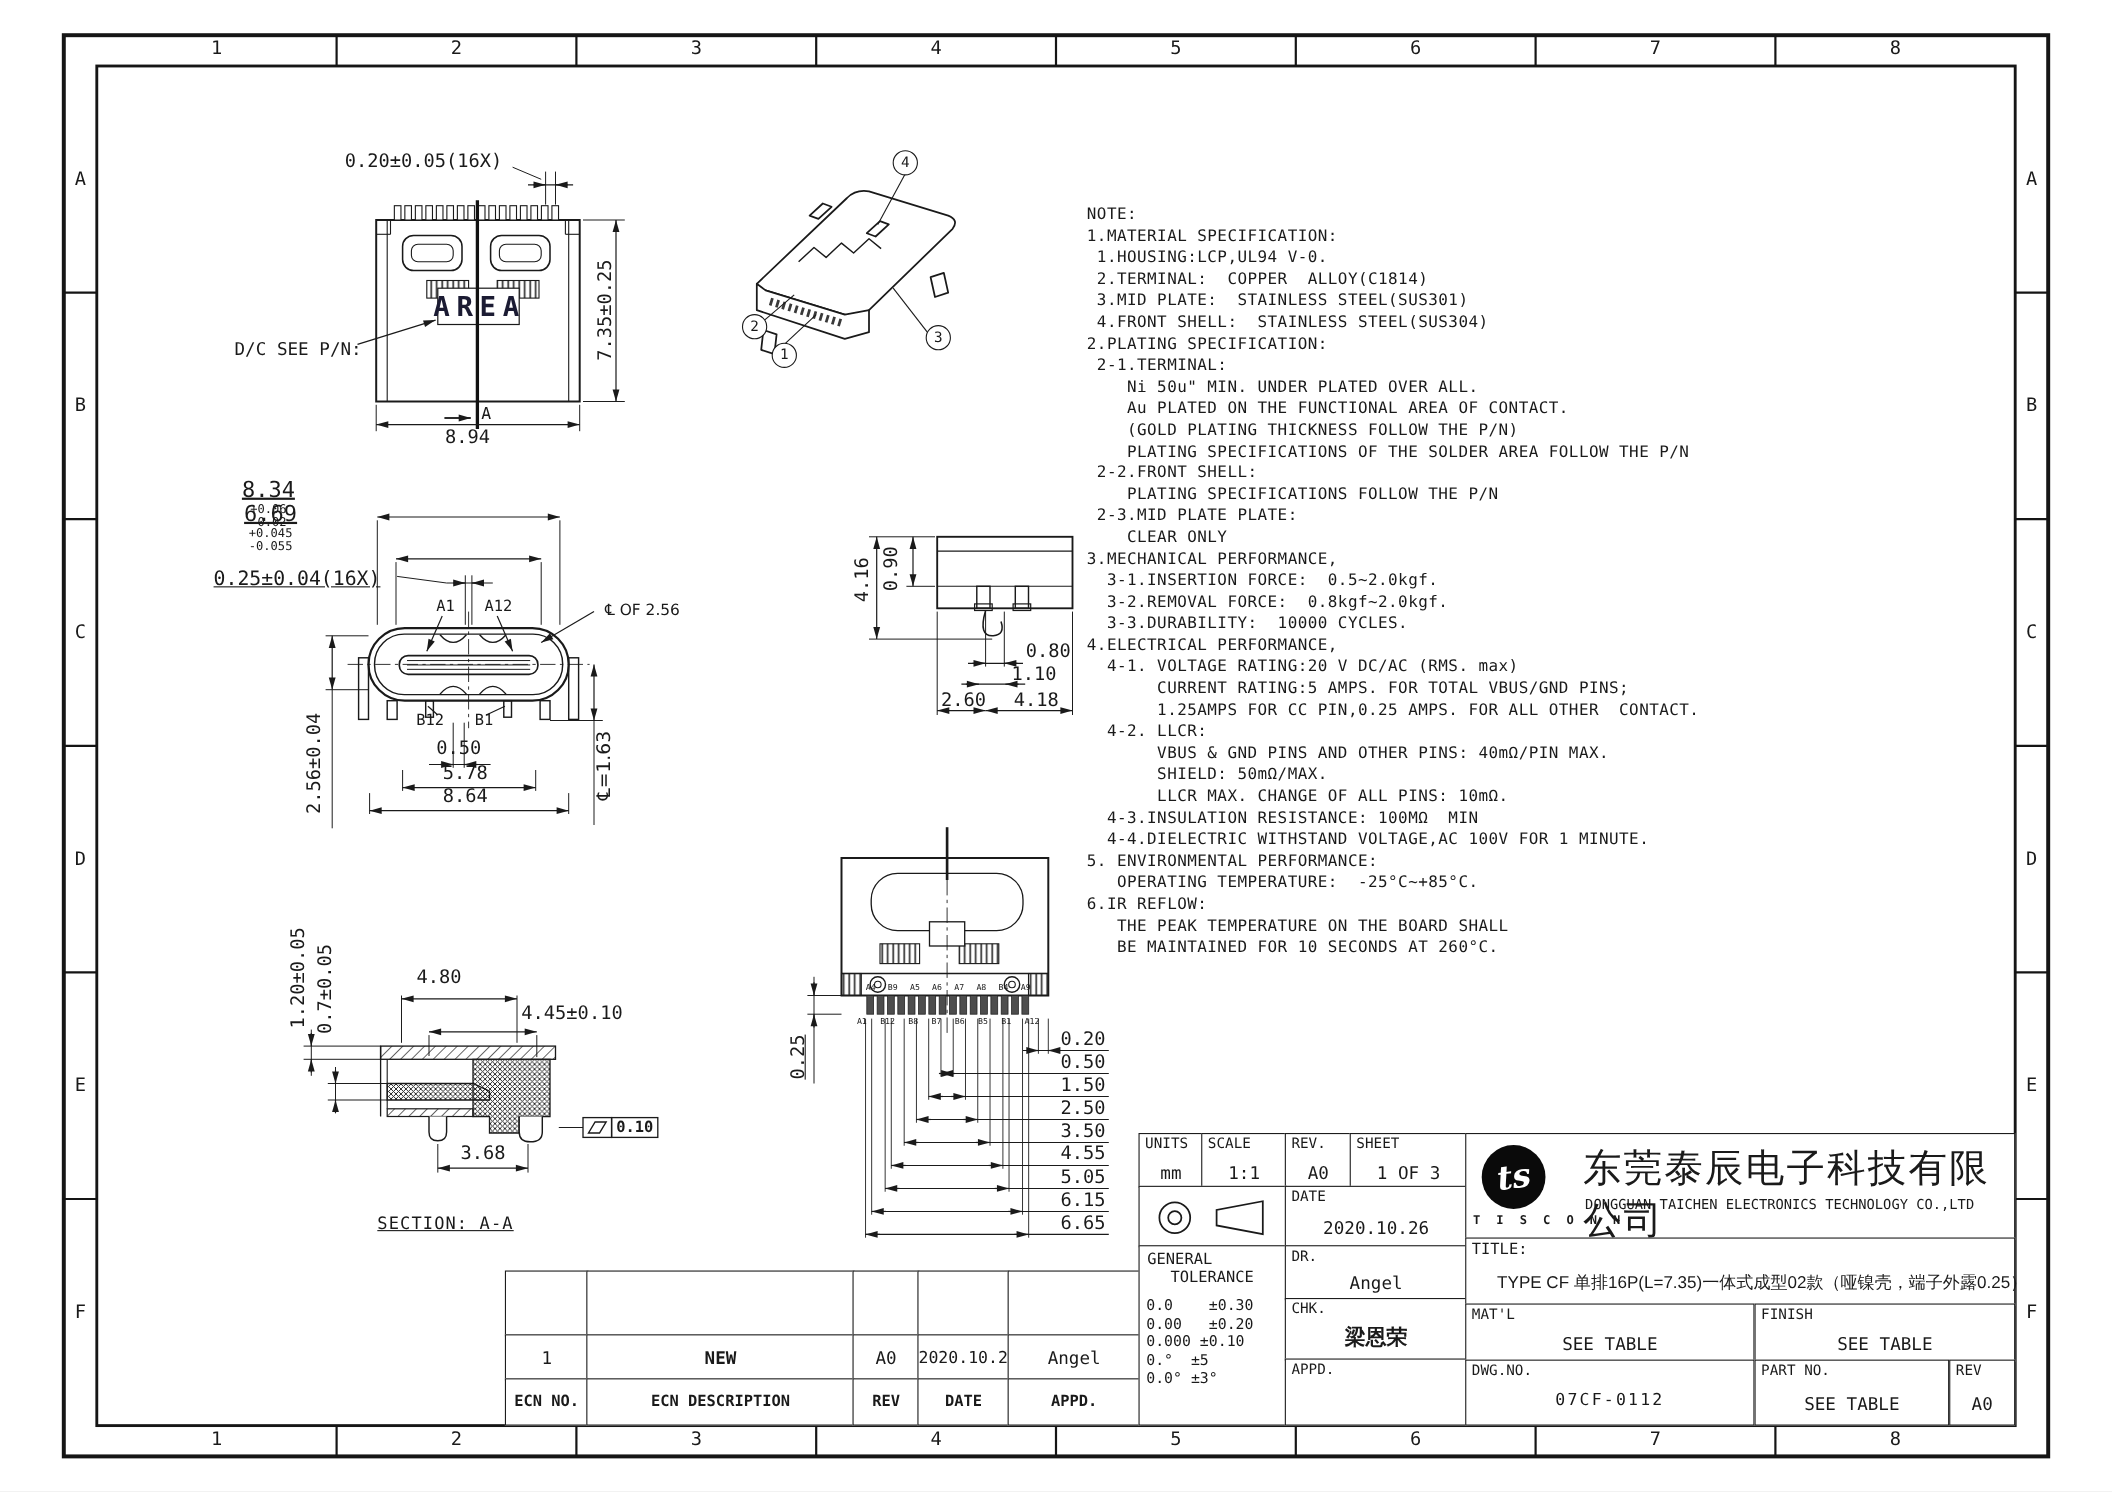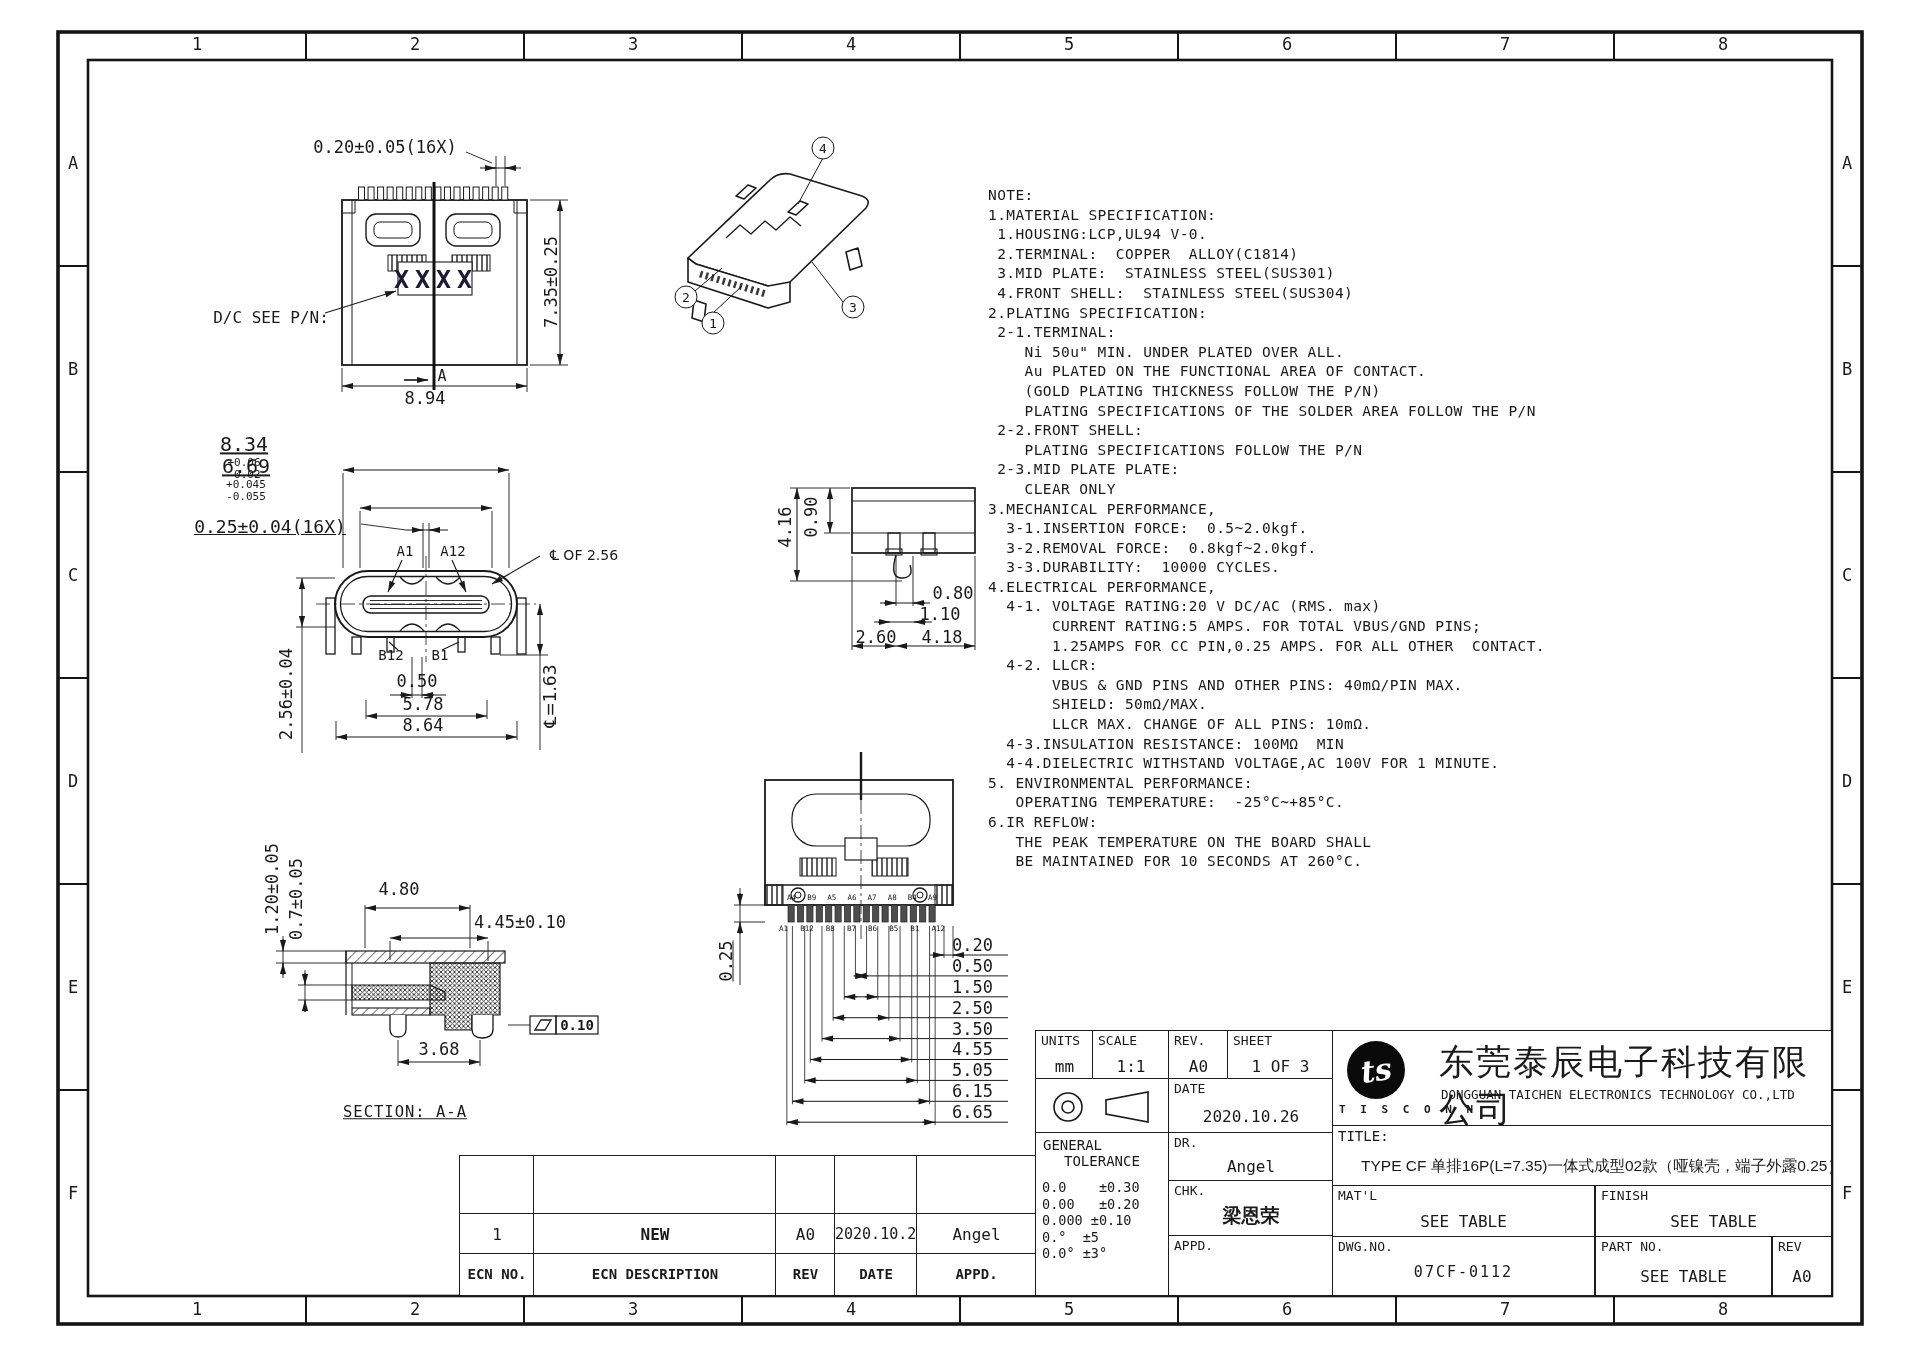--- a/index.html
+++ b/index.html
@@ -24,21 +24,21 @@
          line-height:19.6px;letter-spacing:.4px;white-space:pre;}
   
   .cell{position:absolute;border:1.7px solid #1c1c1c;box-sizing:border-box;background:#fff;}
   .tag{position:absolute;top:2px;left:5px;font-size:13px;white-space:nowrap;}
   .val{position:absolute;left:0;width:100%;text-align:center;white-space:nowrap;}
   .balloon{position:absolute;width:21px;height:21px;border:1.6px solid #1a1a1a;border-radius:50%;
            background:#fff;display:flex;align-items:center;justify-content:center;
            font-size:13px;transform:translate(-50%,-50%);}
   .pinrow{position:absolute;display:flex;justify-content:space-between;font-size:7.5px;letter-spacing:0;}
   .ladder-labels{position:absolute;left:952px;top:936px;width:70px;}
-  .ladder-labels span{display:block;height:20.9px;font-size:17px;line-height:18px;}
+  .ladder-labels span{display:block;height:20.9px;font-size:17px;line-height:18px;padding-left:12px;}
   .cjk{font-family:"Liberation Sans",sans-serif;}
   .gt{position:absolute;font-size:13.5px;line-height:16.5px;white-space:pre;}
   .logo-circle{position:absolute;width:58px;height:58px;border-radius:50%;background:#0a0a0a;
                display:flex;align-items:center;justify-content:center;}
   .logo-circle span{color:#fff;font-style:italic;font-weight:bold;font-size:30px;
                     font-family:"DejaVu Serif",serif;transform:rotate(-8deg);}
   .marking{letter-spacing:6px;font-size:25px;font-weight:600;color:#1b1b33;}
 </style>
 </head>
 <body>
@@ -472,21 +472,21 @@
 5. ENVIRONMENTAL PERFORMANCE:
    OPERATING TEMPERATURE:  -25°C~+85°C.
 6.IR REFLOW:
    THE PEAK TEMPERATURE ON THE BOARD SHALL
    BE MAINTAINED FOR 10 SECONDS AT 260°C.</div>
 
   <div class="lbl" style="left:385px;top:147px;">0.20±0.05(16X)</div>
   <div class="lbl rot" style="left:551px;top:282px;">7.35±0.25</div>
   <div class="lbl" style="left:425px;top:398px;">8.94</div>
   <div class="lbl md" style="left:271px;top:318px;">D/C SEE P/N:</div>
-  <div class="lbl marking" style="left:436px;top:279px;">XXXX</div>
+  <div class="lbl marking" style="left:436px;top:279px;">AREA</div>
   <div class="lbl" style="left:442px;top:376px;font-size:15px;">A</div>
 
   <div class="lbl stack" style="left:244px;top:458px;">
     <span class="main underl">8.34</span>
     <span class="tols">
         <span>+0.06</span>
         <span>-0.02</span>
       </span>
   </div>
   <div class="lbl stack" style="left:246px;top:480px;">

